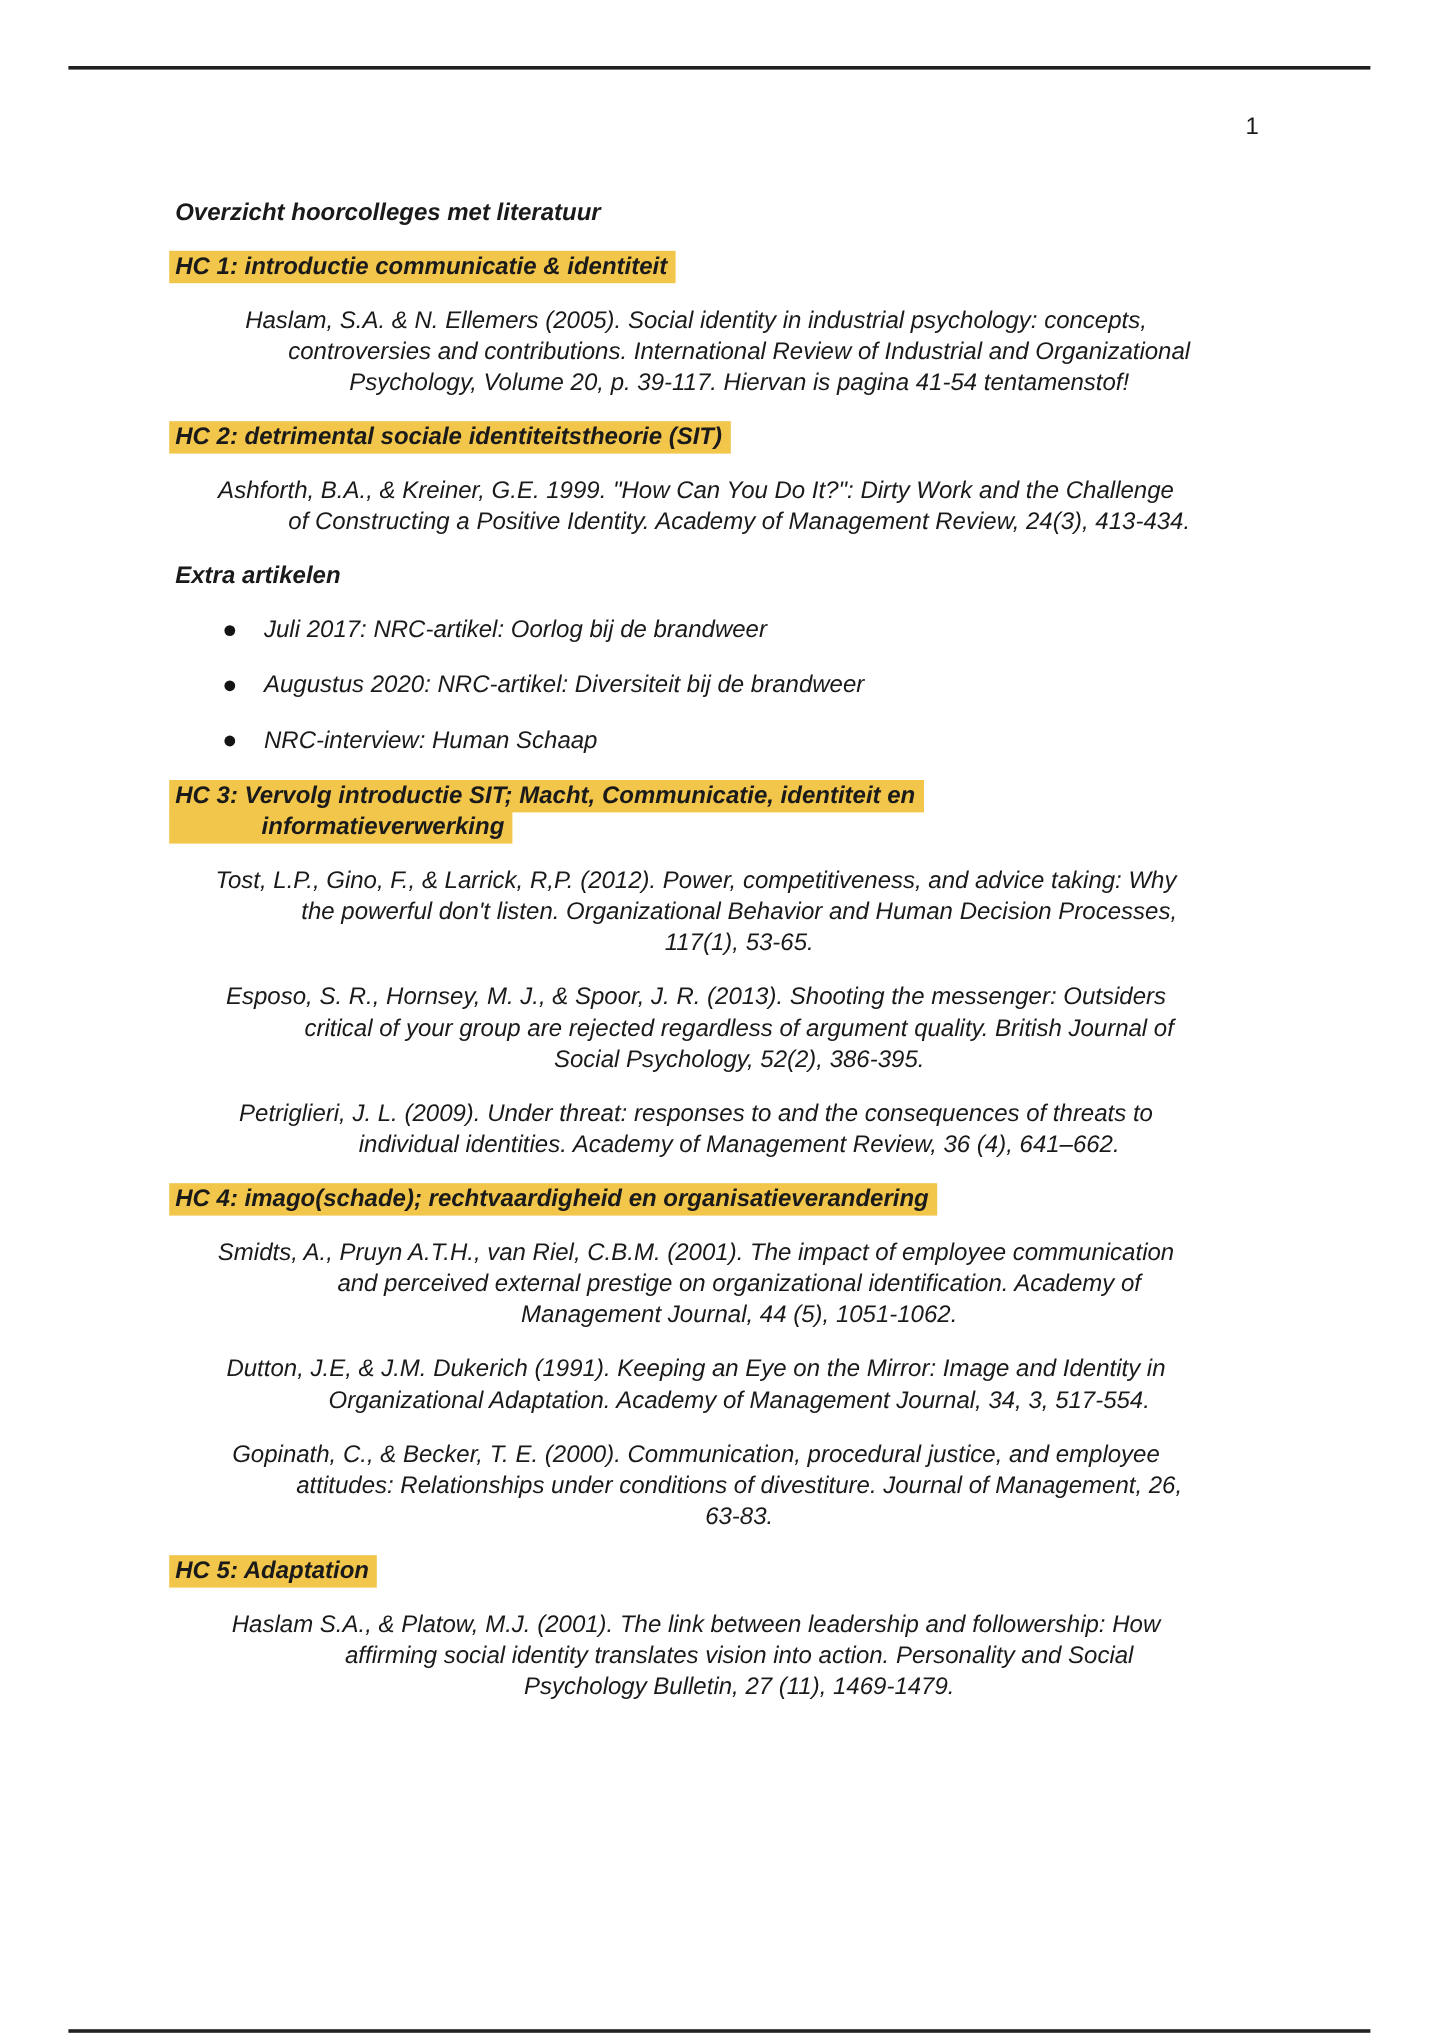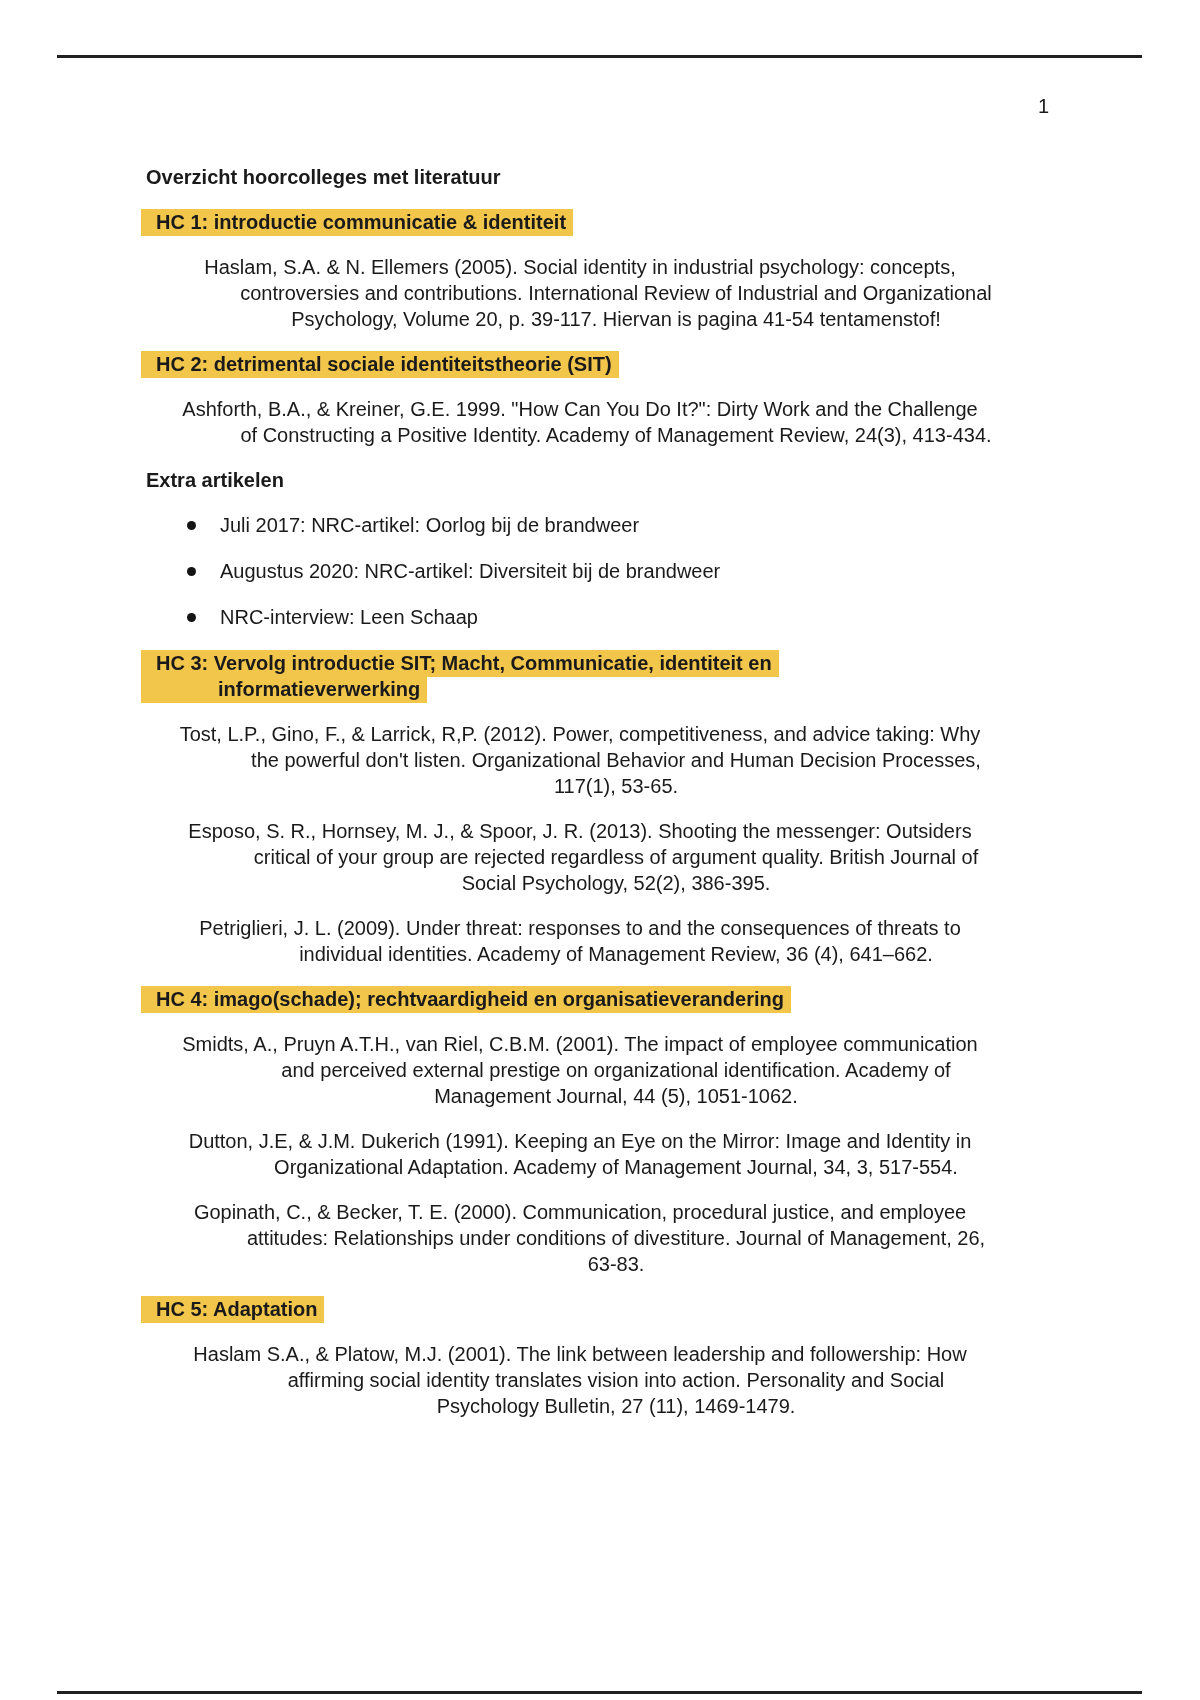--- a/index.html
+++ b/index.html
@@ -31,31 +31,32 @@
     font-size: 20px;
     line-height: 26px;
   }
   .content {
     position: absolute;
     top: 164px;
     left: 146px;
     width: 940px;
     font-size: 20px;
     line-height: 26px;
+    font-style: italic;
   }
   .content p, .content h2, .content ul {
     margin: 0 0 19px 0;
     padding: 0;
     font-size: 20px;
   }
   .doc-title { font-weight: bold; }
   .hc { font-weight: bold; line-height: 26px; }
   .hl {
     background: #f2c64b;
-    padding: 2px 7px 3px 15px;
+    padding: 2px 7px 3px 5px;
     margin-left: -5px;
     box-decoration-break: clone;
   }
   .hl-indent { padding-left: 77px; }
   .cite {
     padding-left: 72px;
     text-indent: -72px;
     white-space: pre-line;
     text-align: center;
   }
@@ -95,21 +96,21 @@
   <h2 class="hc"><span class="hl">HC 2: detrimental sociale identiteitstheorie (SIT)</span></h2>
 
   <p class="cite">Ashforth, B.A., &amp; Kreiner, G.E. 1999. "How Can You Do It?": Dirty Work and the Challenge
 of Constructing a Positive Identity. Academy of Management Review, 24(3), 413-434.</p>
 
   <h2 class="subhead">Extra artikelen</h2>
 
   <ul class="bullets">
     <li><span class="dot"></span><span>Juli 2017: NRC-artikel: Oorlog bij de brandweer</span></li>
     <li><span class="dot"></span><span>Augustus 2020: NRC-artikel: Diversiteit bij de brandweer</span></li>
-    <li><span class="dot"></span><span>NRC-interview: Leen Schaap</span></li>
+    <li><span class="dot"></span><span>NRC-interview: Human Schaap</span></li>
   </ul>
 
   <h2 class="hc"><span class="hl">HC 3: Vervolg introductie SIT; Macht, Communicatie, identiteit en</span><br><span class="hl hl-indent">informatieverwerking</span></h2>
 
   <p class="cite">Tost, L.P., Gino, F., &amp; Larrick, R,P. (2012). Power, competitiveness, and advice taking: Why
 the powerful don't listen. Organizational Behavior and Human Decision Processes,
 117(1), 53-65.</p>
   <p class="cite">Esposo, S. R., Hornsey, M. J., &amp; Spoor, J. R. (2013). Shooting the messenger: Outsiders
 critical of your group are rejected regardless of argument quality. British Journal of
 Social Psychology, 52(2), 386-395.</p>

